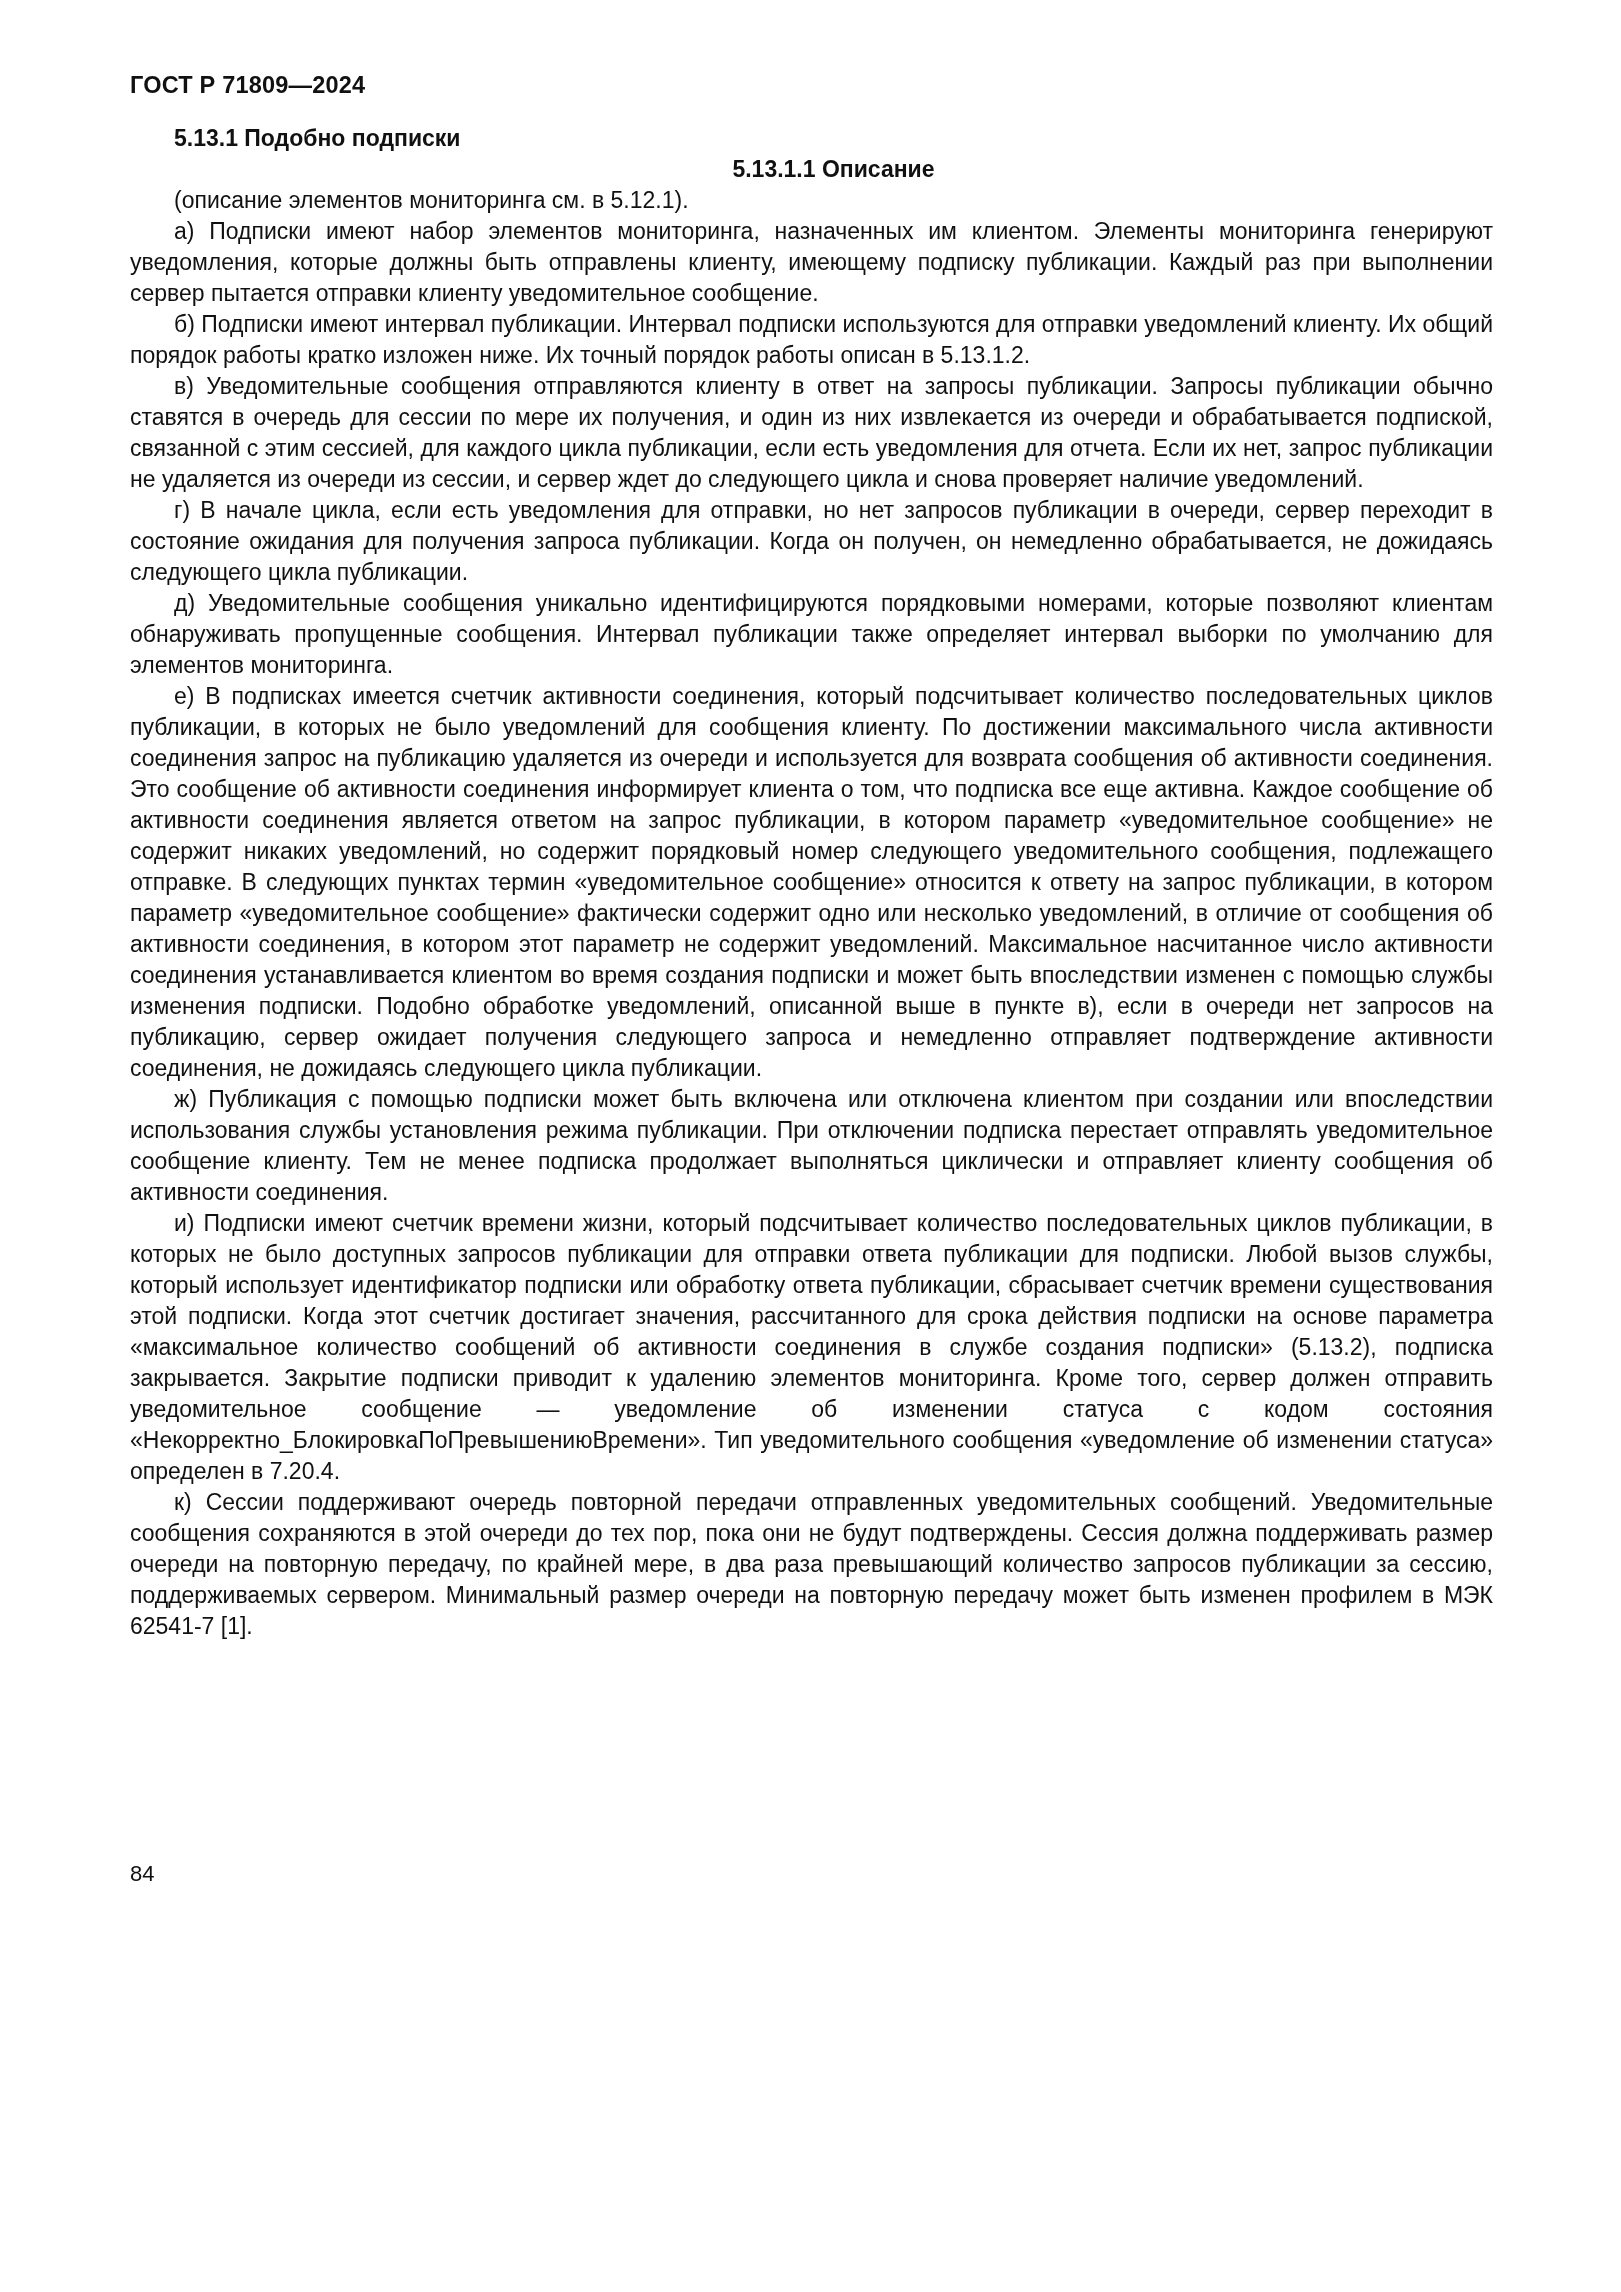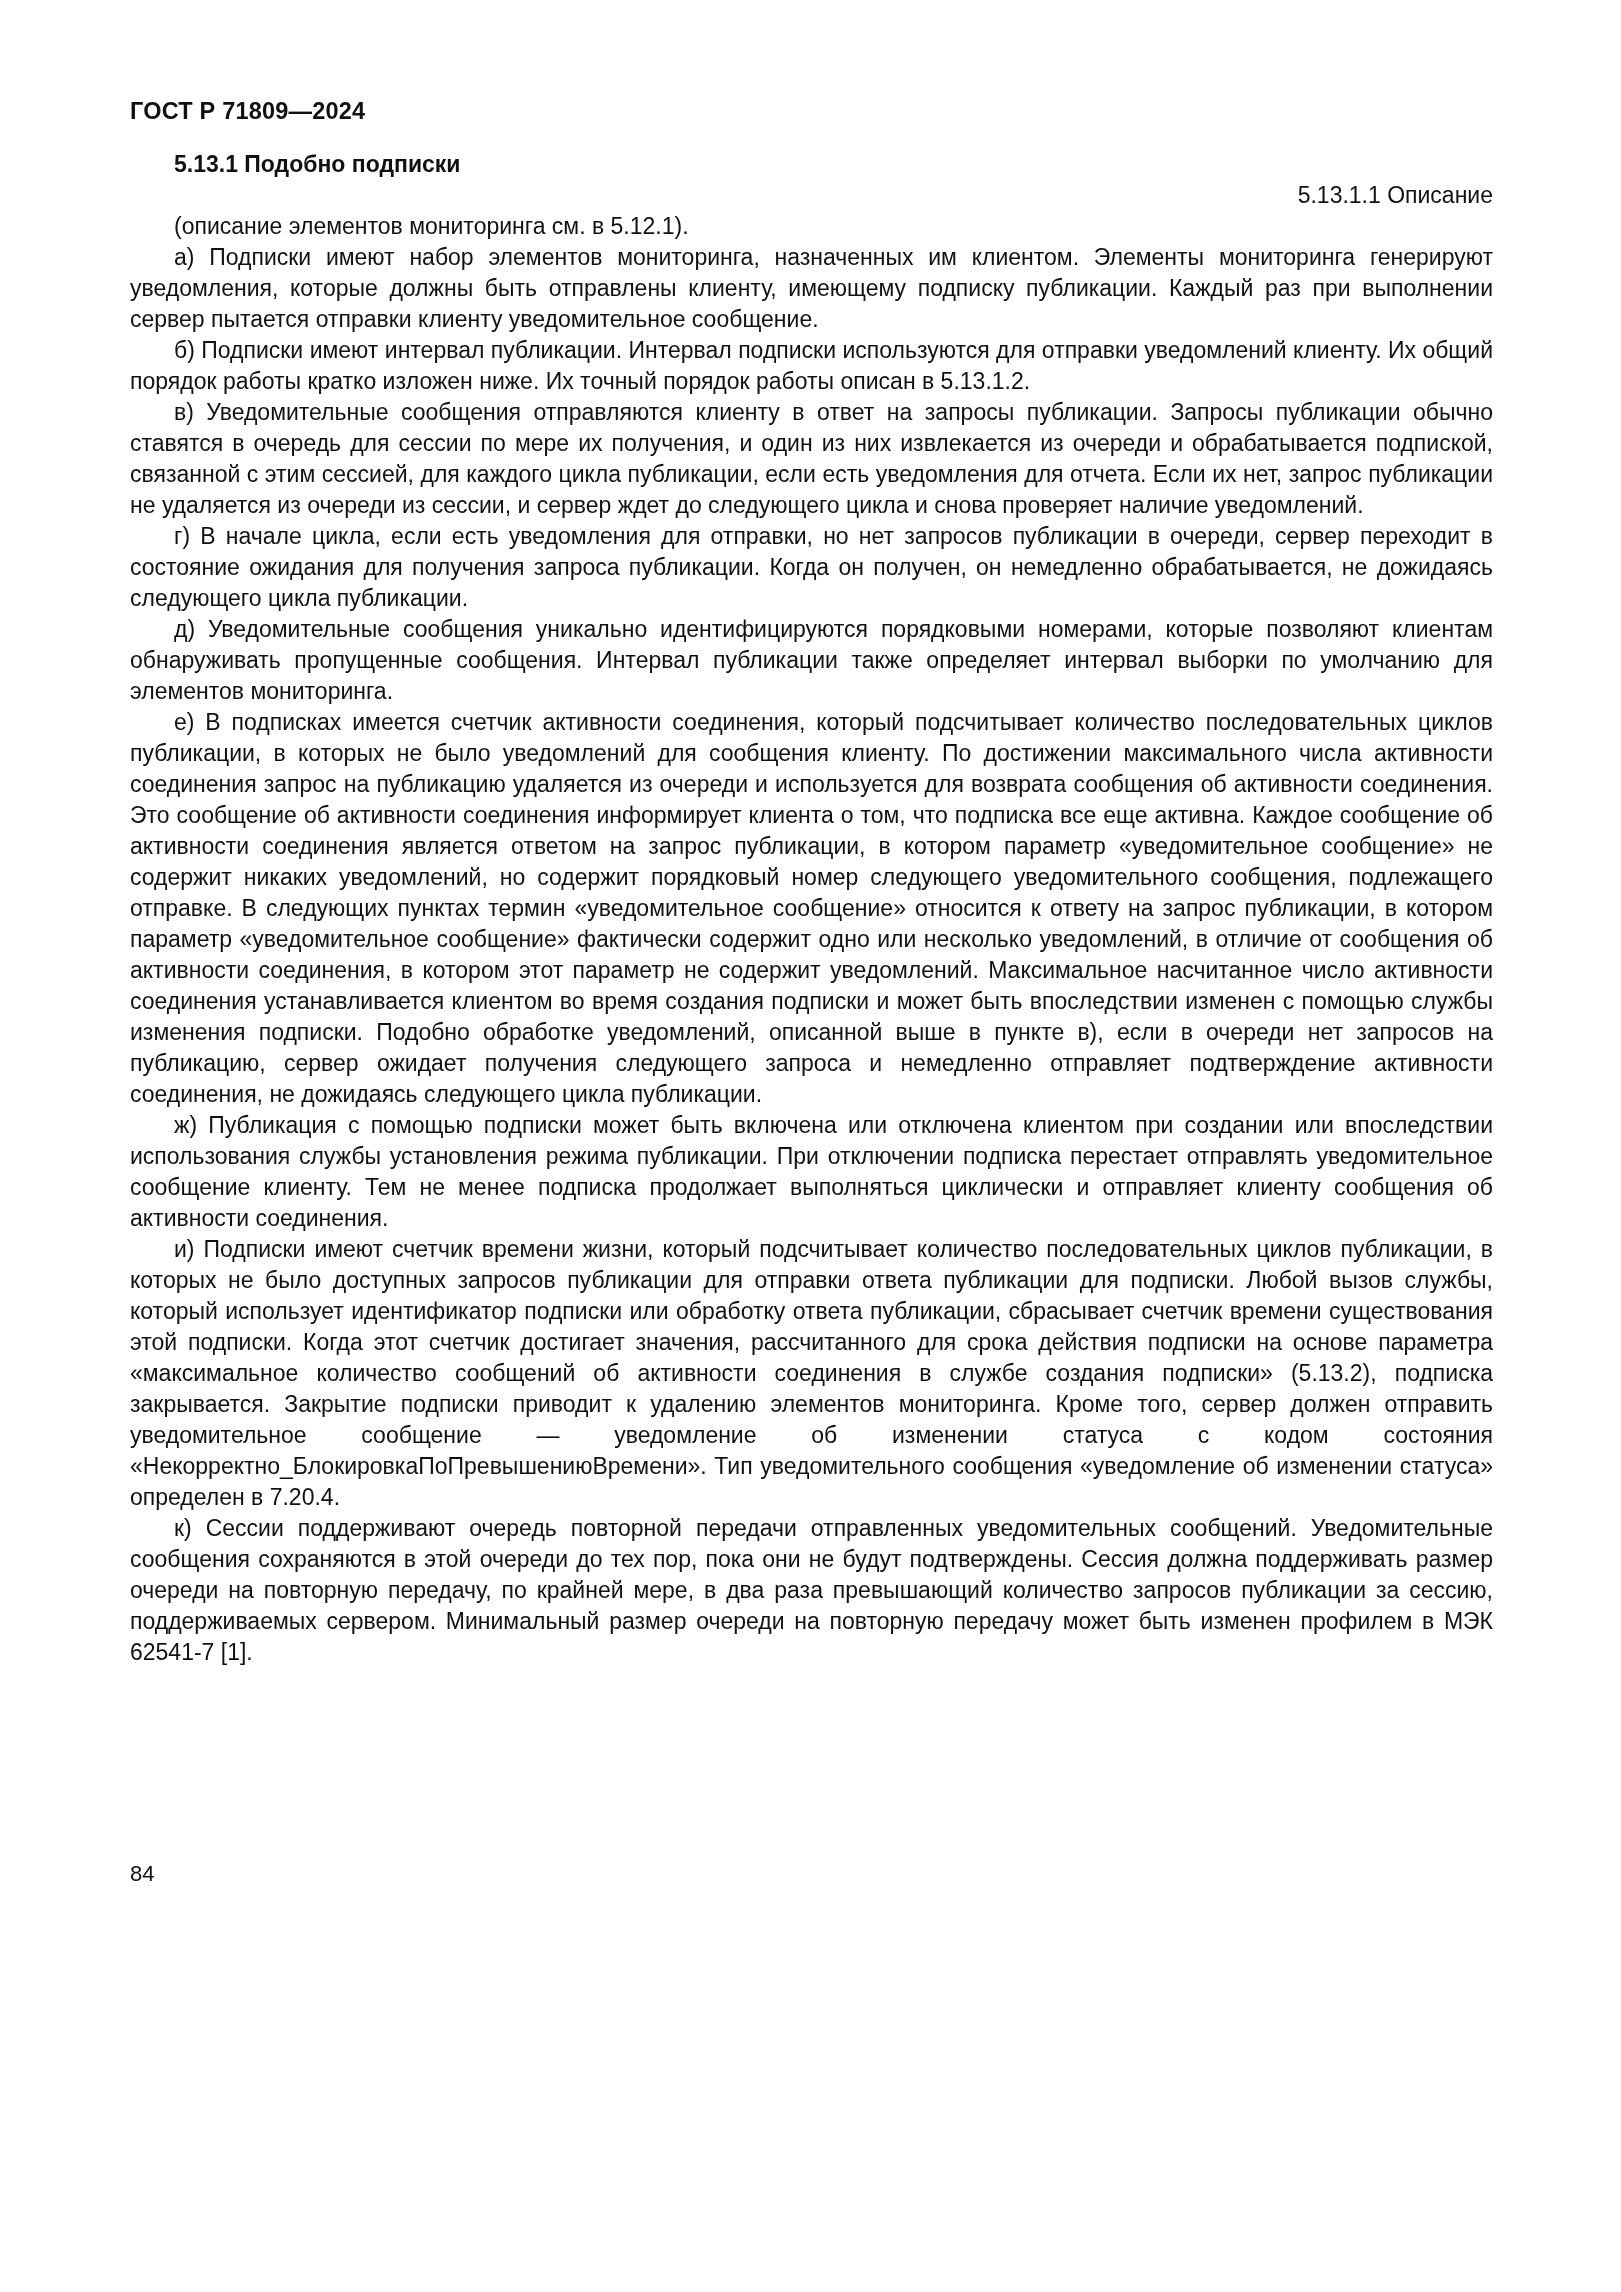--- a/index.html
+++ b/index.html
@@ -7,21 +7,21 @@
     padding: 0;
     background: #9a9a9a;
   }
   .page {
     position: relative;
     width: 1621px;
     height: 2293px;
     margin: 0 auto;
     background: #ffffff;
     box-sizing: border-box;
-    padding: 98px 128px 0 130px;
+    padding: 72px 128px 0 130px;
     font-family: "Liberation Sans", "DejaVu Sans", sans-serif;
     color: #111111;
     overflow: hidden;
   }
   .doc-header {
     font-size: 23.5px;
     font-weight: bold;
     line-height: 27.4px;
     margin-bottom: 23.5px;
     letter-spacing: 0.2px;
@@ -39,23 +39,23 @@
     text-align: left;
     margin: 0 0 12.7px 0;
   }
   .h-subsection {
     font-weight: bold;
     text-indent: 44px;
     text-align: left;
     margin: 0;
   }
   .h-clause {
-    font-weight: normal;
+    font-weight: bold;
     text-indent: 44px;
-    text-align: right;
+    text-align: center;
     margin: 0;
   }
   .content p {
     margin: 0;
     text-indent: 44px;
   }
   .page-number {
     position: absolute;
     left: 130px;
     top: 1860px;

